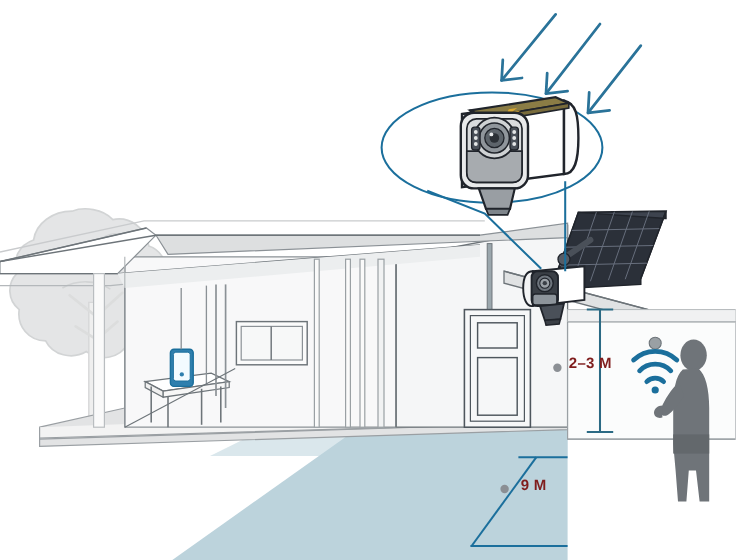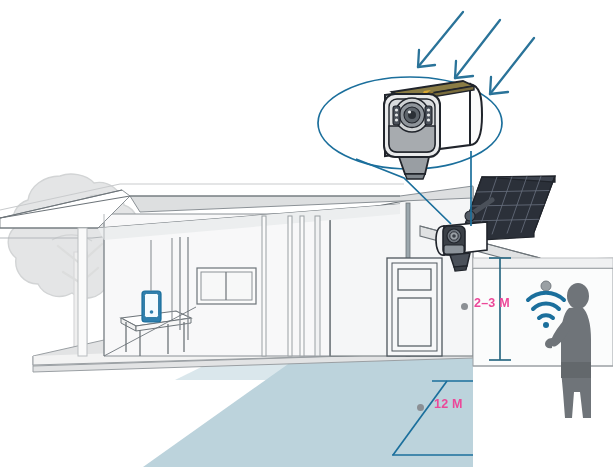--- a/index.html
+++ b/index.html
@@ -1,21 +1,21 @@
 <!DOCTYPE html>
 <html><head>
 <meta charset="utf-8">
 <style>
   html,body{margin:0;padding:0;background:#ffffff;}
   body{width:613px;height:467px;overflow:hidden;
        font-family:"Liberation Sans","DejaVu Sans",sans-serif;}
   #stage{position:relative;width:613px;height:467px;background:#fff;}
   #scene{position:absolute;left:0;top:0;}
   .lbl{position:absolute;font-size:12.5px;font-weight:600;letter-spacing:.2px;
-       color:#ec4899;white-space:nowrap;}
+       color:#7f1d1d;white-space:nowrap;}
   .dot{position:absolute;width:7px;height:7px;border-radius:50%;background:#8b8f94;}
 </style>
 </head>
 <body>
 
 <div id="stage">
 
   <svg id="scene" width="613" height="467" viewBox="0 0 613 467">
 
     <defs>
@@ -259,15 +259,15 @@
       <rect x="561" y="362" width="30" height="16" fill="#63686c"></rect>
     </g>
 
     </g>
   </svg>
 
   <div class="dot" style="left:461px;top:303px;"></div>
   <div class="lbl" style="left:474px;top:296px;">2–3 M</div>
 
   <div class="dot" style="left:417px;top:404px;"></div>
-  <div class="lbl" style="left:434px;top:397px;">12 M</div>
+  <div class="lbl" style="left:434px;top:397px;">9 M</div>
 
 </div>
 
 </body></html>

